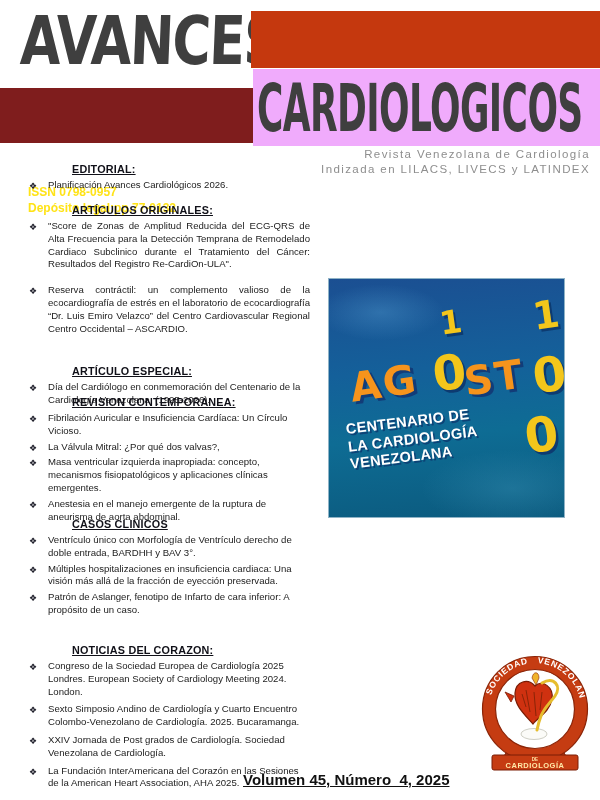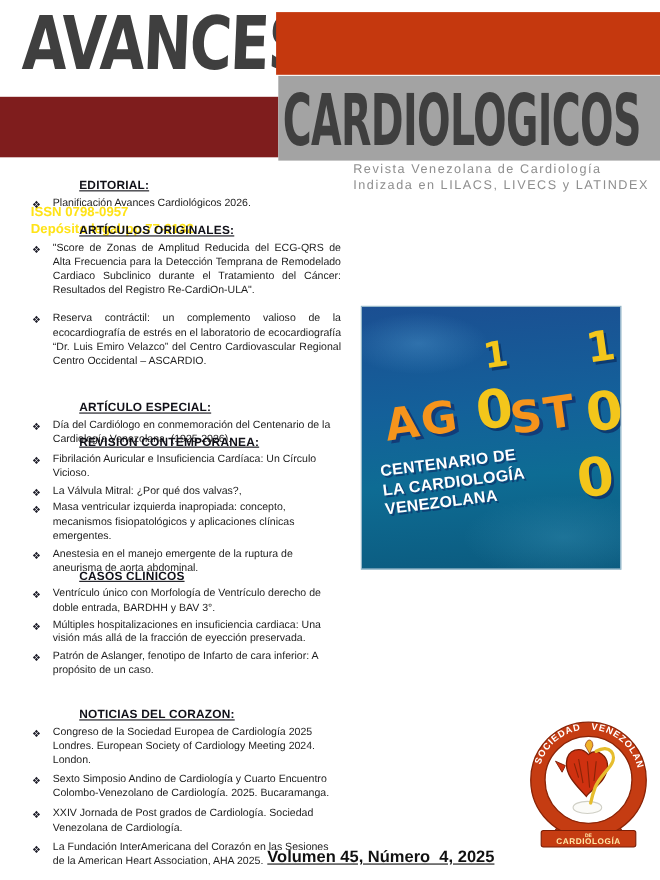--- a/index.html
+++ b/index.html
@@ -7,25 +7,25 @@
         font-family:"Liberation Sans",sans-serif;color:#1c1c1c;}
 
   
   .title-avances{position:absolute;left:22px;top:2px;font-family:"DejaVu Sans",sans-serif;
         font-weight:bold;font-size:64px;color:#3f3f3f;letter-spacing:-2px;
         transform:scale(0.82,1.05) skewX(-3deg);transform-origin:left top;white-space:nowrap;}
   .red-top{position:absolute;left:251px;top:11px;width:349px;height:57px;background:#c5380e;}
   .red-band{position:absolute;left:0;top:88px;width:253px;height:55px;background:#7f1d1d;}
   .issn-block{position:absolute;left:28px;top:96px;color:#ffe317;font-weight:bold;
         font-size:12px;line-height:16px;}
-  .cardio-box{position:absolute;left:253px;top:69px;width:347px;height:77px;background:#a3a3a3;text-align:center;}
+  .cardio-box{position:absolute;left:253px;top:69px;width:347px;height:77px;background:#f0abfc;text-align:center;}
   .title-cardio{position:absolute;left:4px;top:2px;font-family:"DejaVu Sans",sans-serif;
         font-weight:bold;font-size:58px;color:#3f3f3f;letter-spacing:-1px;
         transform:scale(0.62,1.12);transform-origin:left top;white-space:nowrap;}
-  .taglines{position:absolute;right:10px;top:147px;color:#8e8e8e;
+  .taglines{position:absolute;right:10px;top:147px;text-align:right;color:#8e8e8e;
         font-size:11.5px;line-height:14.5px;letter-spacing:1.4px;white-space:nowrap;}
 
   
   .toc-section{position:absolute;left:28px;width:282px;}
   .toc-title{font-weight:bold;text-decoration:underline;font-size:10.8px;
         letter-spacing:.2px;margin-bottom:4px;color:#101018;padding-left:44px;}
   .toc-item{position:relative;padding-left:20px;margin-bottom:3px;
         font-size:9.6px;line-height:12.8px;}
   .toc-item .bullet{position:absolute;left:1px;top:1px;font-size:9px;color:#20202c;}
   .sec-articulos .toc-item{text-align:justify;margin-bottom:13px;}

